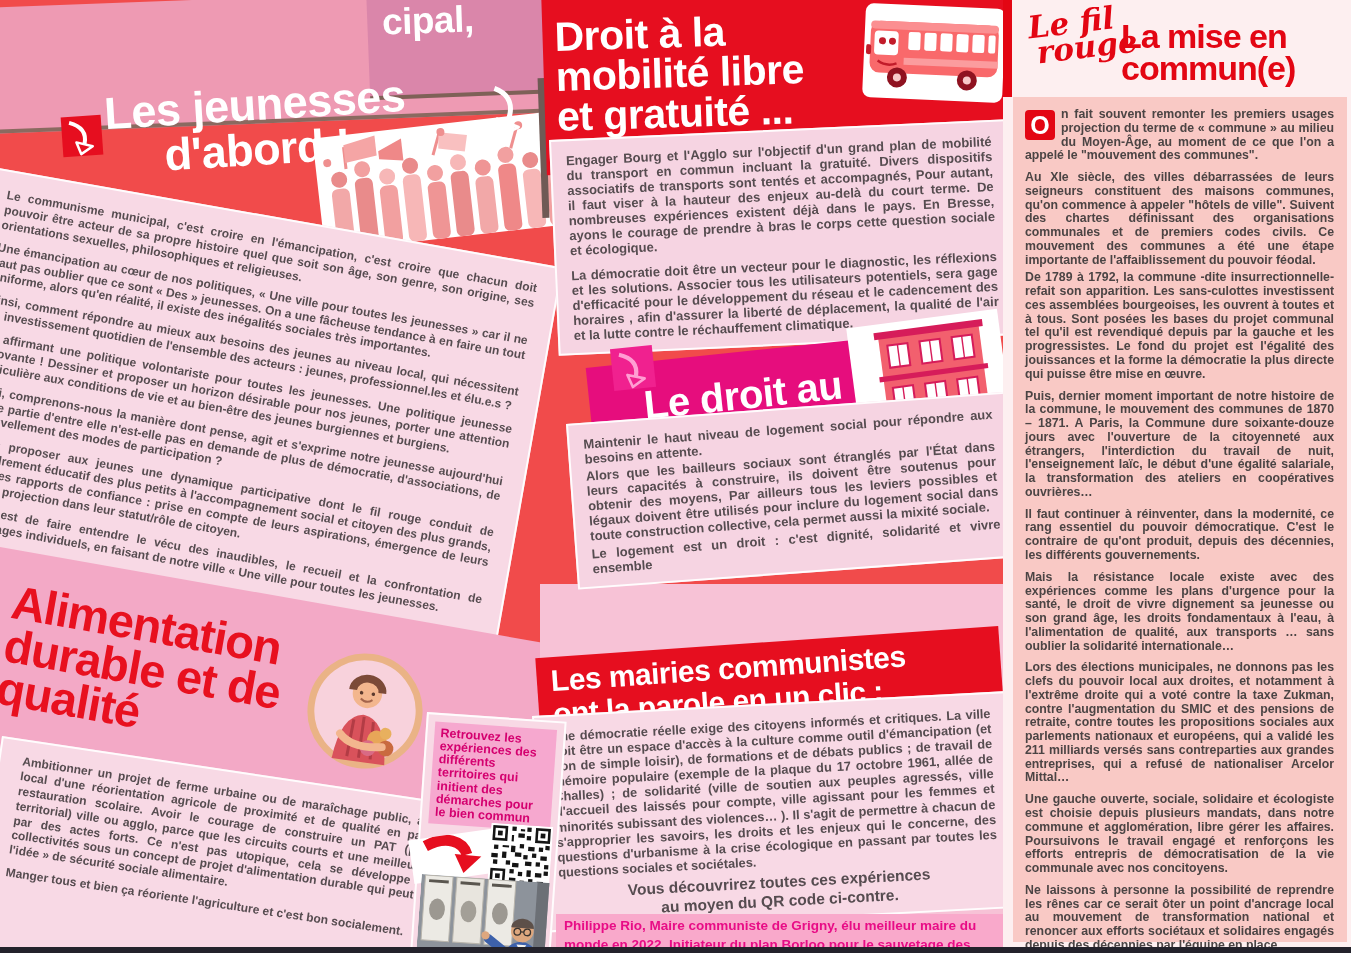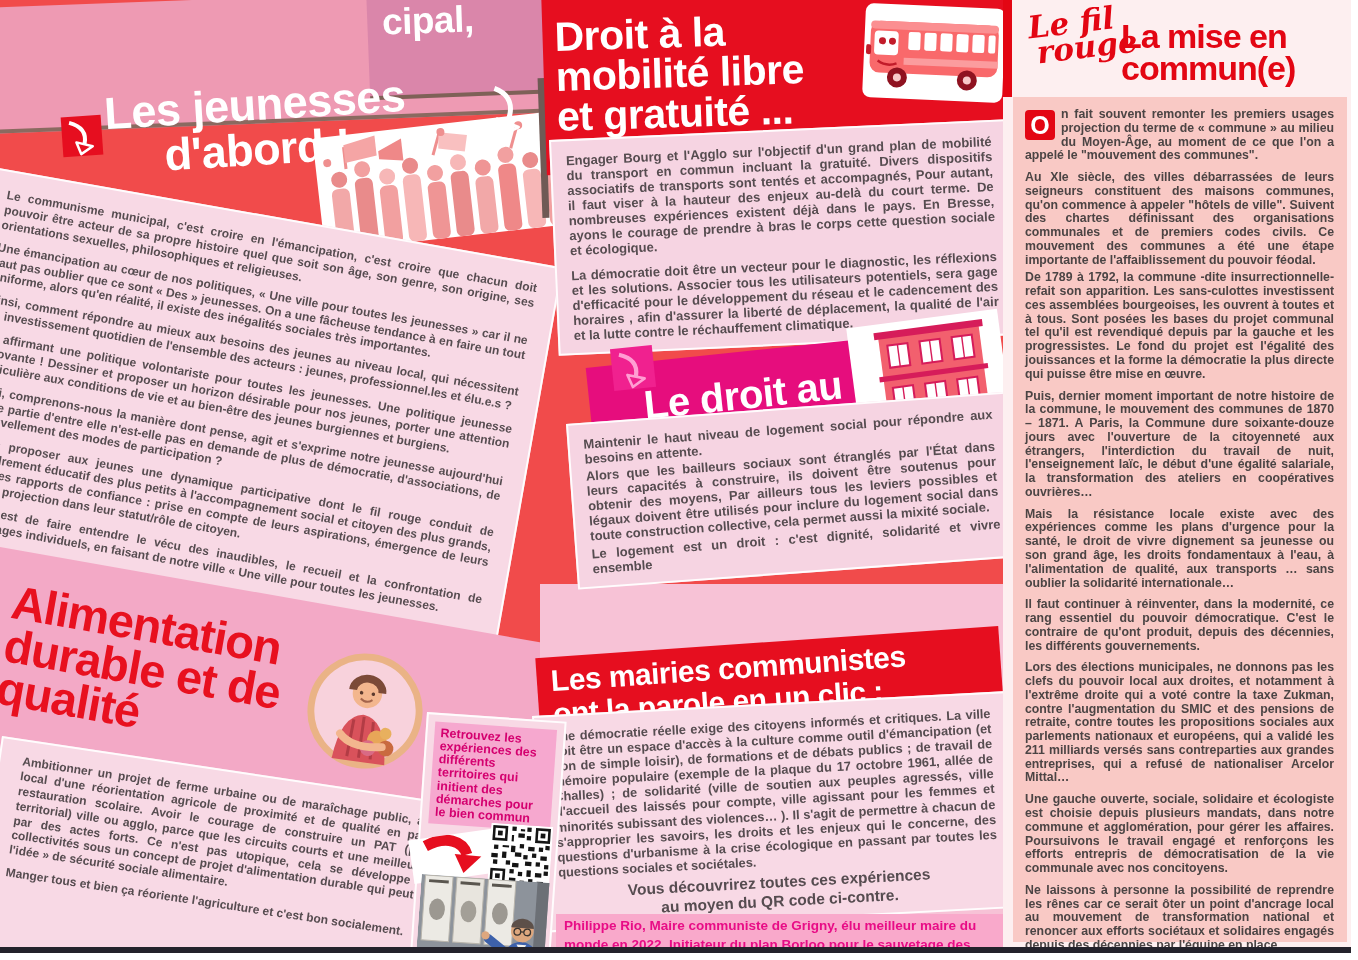--- a/index.html
+++ b/index.html
@@ -342,24 +342,24 @@
 
   <div class="abs" style="left:10px;top:97px;width:334px;height:845px;background:#f9c9c5;box-sizing:border-box;
               padding:11px 13px 6px 12px;color:#4b4444;font-weight:bold;font-size:12.3px;line-height:1.12;text-align:justify;">
     <p style="margin:0 0 8px 0;">
       <span style="float:left;width:30px;height:30px;background:#e30613;color:#fff;border-radius:4px;
                    font-size:25px;line-height:30px;text-align:center;margin:2px 6px 0 0;font-weight:800;">O</span><span>n fait souvent remonter les premiers usages projection du terme de « commune » au milieu du Moyen-Âge, au moment de ce que l'on a appelé le "mouvement des communes".</span>
     </p>
     <p style="margin:0 0 4px 0;">Au XIe siècle, des villes débarrassées de leurs seigneurs constituent des maisons communes, qu'on commence à appeler "hôtels de ville". Suivent des chartes définissant des organisations communales et de premiers codes civils. Ce mouvement des communes a été une étape importante de l'affaiblissement du pouvoir féodal.</p>
     <p style="margin:0 0 8px 0;">De 1789 à 1792, la commune -dite insurrectionnelle- refait son apparition. Les sans-culottes investissent ces assemblées bourgeoises, les ouvrent à toutes et à tous. Sont posées les bases du projet communal tel qu'il est revendiqué depuis par la gauche et les progressistes. Le fond du projet est l'égalité des jouissances et la forme la démocratie la plus directe qui puisse être mise en œuvre.</p>
     <p style="margin:0 0 8px 0;">Puis, dernier moment important de notre histoire de la commune, le mouvement des communes de 1870 – 1871. A Paris, la Commune dure soixante-douze jours avec l'ouverture de la citoyenneté aux étrangers, l'interdiction du travail de nuit, l'enseignement laïc, le début d'une égalité salariale, la transformation des ateliers en coopératives ouvrières…</p>
+    <p style="margin:0 0 8px 0;">Il faut continuer à réinventer, dans la modernité, ce rang essentiel du pouvoir démocratique. C'est le contraire de qu'ont produit, depuis des décennies, les différents gouvernements.</p>
     <p style="margin:0 0 8px 0;">Mais la résistance locale existe avec des expériences comme les plans d'urgence pour la santé, le droit de vivre dignement sa jeunesse ou son grand âge, les droits fondamentaux à l'eau, à l'alimentation de qualité, aux transports … sans oublier la solidarité internationale…</p>
-    <p style="margin:0 0 8px 0;">Il faut continuer à réinventer, dans la modernité, ce rang essentiel du pouvoir démocratique. C'est le contraire de qu'ont produit, depuis des décennies, les différents gouvernements.</p>
     <p style="margin:0 0 8px 0;">Lors des élections municipales, ne donnons pas les clefs du pouvoir local aux droites, et notamment à l'extrême droite qui a voté contre la taxe Zukman, contre l'augmentation du SMIC et des pensions de retraite, contre toutes les propositions sociales aux parlements nationaux et européens, qui a validé les 211 milliards versés sans contreparties aux grandes entreprises, qui a refusé de nationaliser Arcelor Mittal…</p>
-    <p style="margin:0 0 8px 0;">Une gauche ouverte, sociale, solidaire et écologiste est choisie depuis plusieurs mandats, dans notre commune et agglomération, pour gérer les affaires. Poursuivons le travail engagé et renforçons les efforts entrepris de démocratisation de la vie communale avec nos concitoyens.</p>
+    <p style="margin:0 0 8px 0;">Une gauche ouverte, sociale, solidaire et écologiste est choisie depuis plusieurs mandats, dans notre commune et agglomération, libre gérer les affaires. Poursuivons le travail engagé et renforçons les efforts entrepris de démocratisation de la vie communale avec nos concitoyens.</p>
     <p style="margin:0 0 6px 0;">Ne laissons à personne la possibilité de reprendre les rênes car ce serait ôter un point  d'ancrage local au mouvement de transformation national et renoncer aux efforts sociétaux et solidaires engagés depuis des décennies par l'équipe en place.</p>
 
   </div>
 </div>
 
 <div class="abs" style="left:0;top:947px;width:1358px;height:6px;background:#23222b;z-index:50;"></div>
 <div class="abs" style="left:0;top:953px;width:1358px;height:7px;background:#fff;z-index:50;"></div>
 <div class="abs" style="left:1351px;top:0;width:7px;height:960px;background:#fff;z-index:50;"></div>
 
 </body></html>

